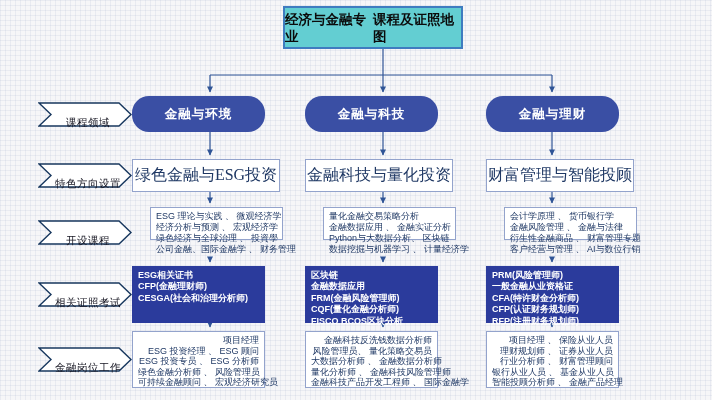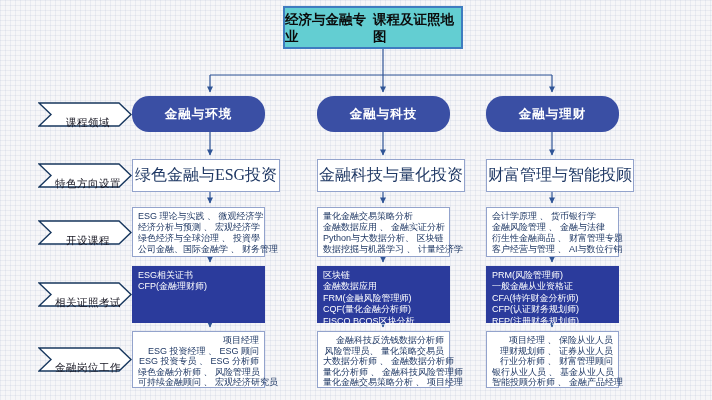--- a/index.html
+++ b/index.html
@@ -31,29 +31,29 @@
   }
   .feature{
     top:159px;height:33px;width:148px;background:#ffffff;border:1px solid #93A3CC;
     display:flex;align-items:center;justify-content:center;
     font-size:16px;color:#1F3864;font-family:Liberation Serif, serif;
   }
   .textbox{
     width:133px;background:#ffffff;border:1px solid #93A3CC;
     font-size:9px;color:#1F3864;padding:3px 5px;
   }
-  .courses{top:207px;height:50px;}
+  .courses{top:207px;height:33px;margin-left:18px;}
   .courses .ln{line-height:11px;white-space:nowrap;}
   .certs{
-    top:266px;height:57px;background:#2B3B9C;border:1px solid #2B3B9C;color:#ffffff;
+    top:266px;height:57px;background:#2B3B9C;border:1px solid #2B3B9C;color:#ffffff;font-weight:bold;
   }
   .certs .ln{line-height:11.4px;white-space:nowrap;}
   .jobs{top:331px;height:57px;}
   .jobs .ln{line-height:10.6px;white-space:nowrap;text-align:right;}
-  .col1{left:132px;} .col2{left:317px;} .col3{left:486px;}
+  .col1{left:132px;} .col2{left:305px;} .col3{left:486px;}
   .row-label{
     position:absolute;left:38px;width:94px;height:25px;z-index:2;
   }
   .row-label svg{position:absolute;left:0;top:0;width:94px;height:25px;}
   .row-label svg polygon{fill:#ffffff;stroke:#17375E;stroke-width:1.4;}
   .row-label-text{
     position:absolute;left:8px;right:2px;top:0;bottom:0;
     display:flex;align-items:center;justify-content:center;
     font-size:10.5px;color:#141420;letter-spacing:.5px;margin-top:16px;
   }
@@ -129,20 +129,21 @@
   <div class="box feature col1">绿色金融与ESG投资</div>
   <div class="box textbox courses col1">
     <div class="ln">ESG 理论与实践 、 微观经济学</div>
     <div class="ln">经济分析与预测 、 宏观经济学</div>
     <div class="ln">绿色经济与全球治理 、 投資學</div>
     <div class="ln">公司金融、国际金融学 、 财务管理</div>
   </div>
   <div class="box textbox certs col1">
     <div class="ln">ESG相关证书</div>
     <div class="ln">CFP(金融理财师)</div>
+    <div class="ln">CESGA(社会和治理分析师)</div>
   </div>
   <div class="box textbox jobs col1">
     <div class="ln">项目经理</div>
     <div class="ln">ESG 投资经理 、 ESG 顾问</div>
     <div class="ln">ESG 投资专员 、 ESG 分析师</div>
     <div class="ln">绿色金融分析师 、 风险管理员</div>
     <div class="ln">可持续金融顾问 、 宏观经济研究员</div>
   </div>
 
   <div class="box pill col2">金融与科技</div>
@@ -158,21 +159,21 @@
     <div class="ln">金融数据应用</div>
     <div class="ln">FRM(金融风险管理师)</div>
     <div class="ln">CQF(量化金融分析师)</div>
     <div class="ln">FISCO BCOS区块分析</div>
   </div>
   <div class="box textbox jobs col2">
     <div class="ln">金融科技反洗钱数据分析师</div>
     <div class="ln">风险管理员、 量化策略交易员</div>
     <div class="ln">大数据分析师 、 金融数据分析师</div>
     <div class="ln">量化分析师 、 金融科技风险管理师</div>
-    <div class="ln">量化金融交易策略分析 、 项目经理</div>
+    <div class="ln">金融科技产品开发工程师 、 国际金融学</div>
   </div>
 
   <div class="box pill col3">金融与理财</div>
   <div class="box textbox courses col3">
     <div class="ln">会计学原理 、 货币银行学</div>
     <div class="ln">金融风险管理 、 金融与法律</div>
     <div class="ln">衍生性金融商品 、 财富管理专题</div>
     <div class="ln">客户经营与管理 、 AI与数位行销</div>
   </div>
   <div class="box feature col3">财富管理与智能投顾</div>

